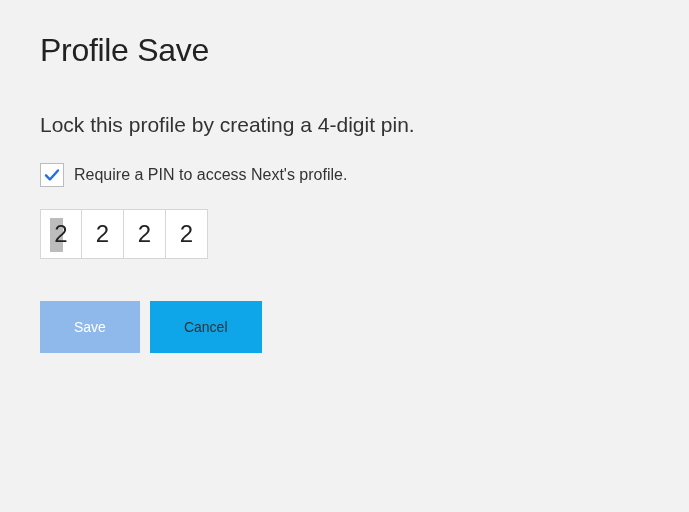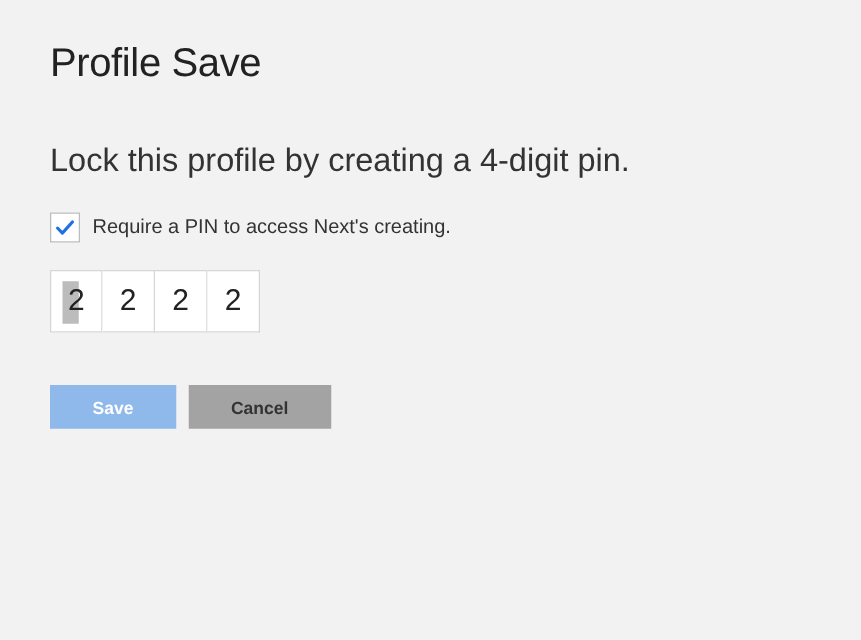--- a/index.html
+++ b/index.html
@@ -16,21 +16,21 @@
       color: #333;
     }
     .page-title {
       font-size: 32px;
       font-weight: 400;
       color: #222;
       margin-bottom: 44px;
       letter-spacing: -0.3px;
     }
     .subtitle {
-      font-size: 26px;
+      font-size: 21px;
       font-weight: 400;
       color: #333;
       margin-bottom: 26px;
     }
     .checkbox-row {
       display: flex;
       align-items: center;
       gap: 10px;
       margin-bottom: 22px;
     }
@@ -85,53 +85,53 @@
     }
     .pin-box .digit {
       position: relative;
       z-index: 1;
     }
     .button-row {
       display: flex;
       gap: 10px;
     }
     .btn {
-      height: 35px;
+      height: 52px;
       padding: 0 34px;
       border: none;
       font-size: 14px;
-      font-weight: 700;
+      font-weight: 400;
       cursor: pointer;
       display: flex;
       align-items: center;
       justify-content: center;
     }
     .btn-primary {
       background: #8fb8eb;
       color: #fff;
     }
     .btn-secondary {
-      background: #a3a3a3;
+      background: #0ea5e9;
       color: #333;
     }
   </style>
 </head>
 <body>
 
 <h1 class="page-title">Profile Save</h1>
 
 <p class="subtitle">Lock this profile by creating a 4-digit pin.</p>
 
 <div class="checkbox-row">
   <div class="checkbox">
     <svg viewBox="0 0 24 24" fill="none" stroke="#1f6fe5" stroke-width="3.2" stroke-linecap="round" stroke-linejoin="round">
       <polyline points="4 12.5 9.2 18 20 6"></polyline>
     </svg>
   </div>
-  <span class="checkbox-label">Require a PIN to access Next's creating.</span>
+  <span class="checkbox-label">Require a PIN to access Next's profile.</span>
 </div>
 
 <div class="pin-row">
   <div class="pin-box active">
     <span class="digit-bg"></span>
     <span class="digit">2</span>
   </div>
   <div class="pin-box">
     <span class="digit">2</span>
   </div>

